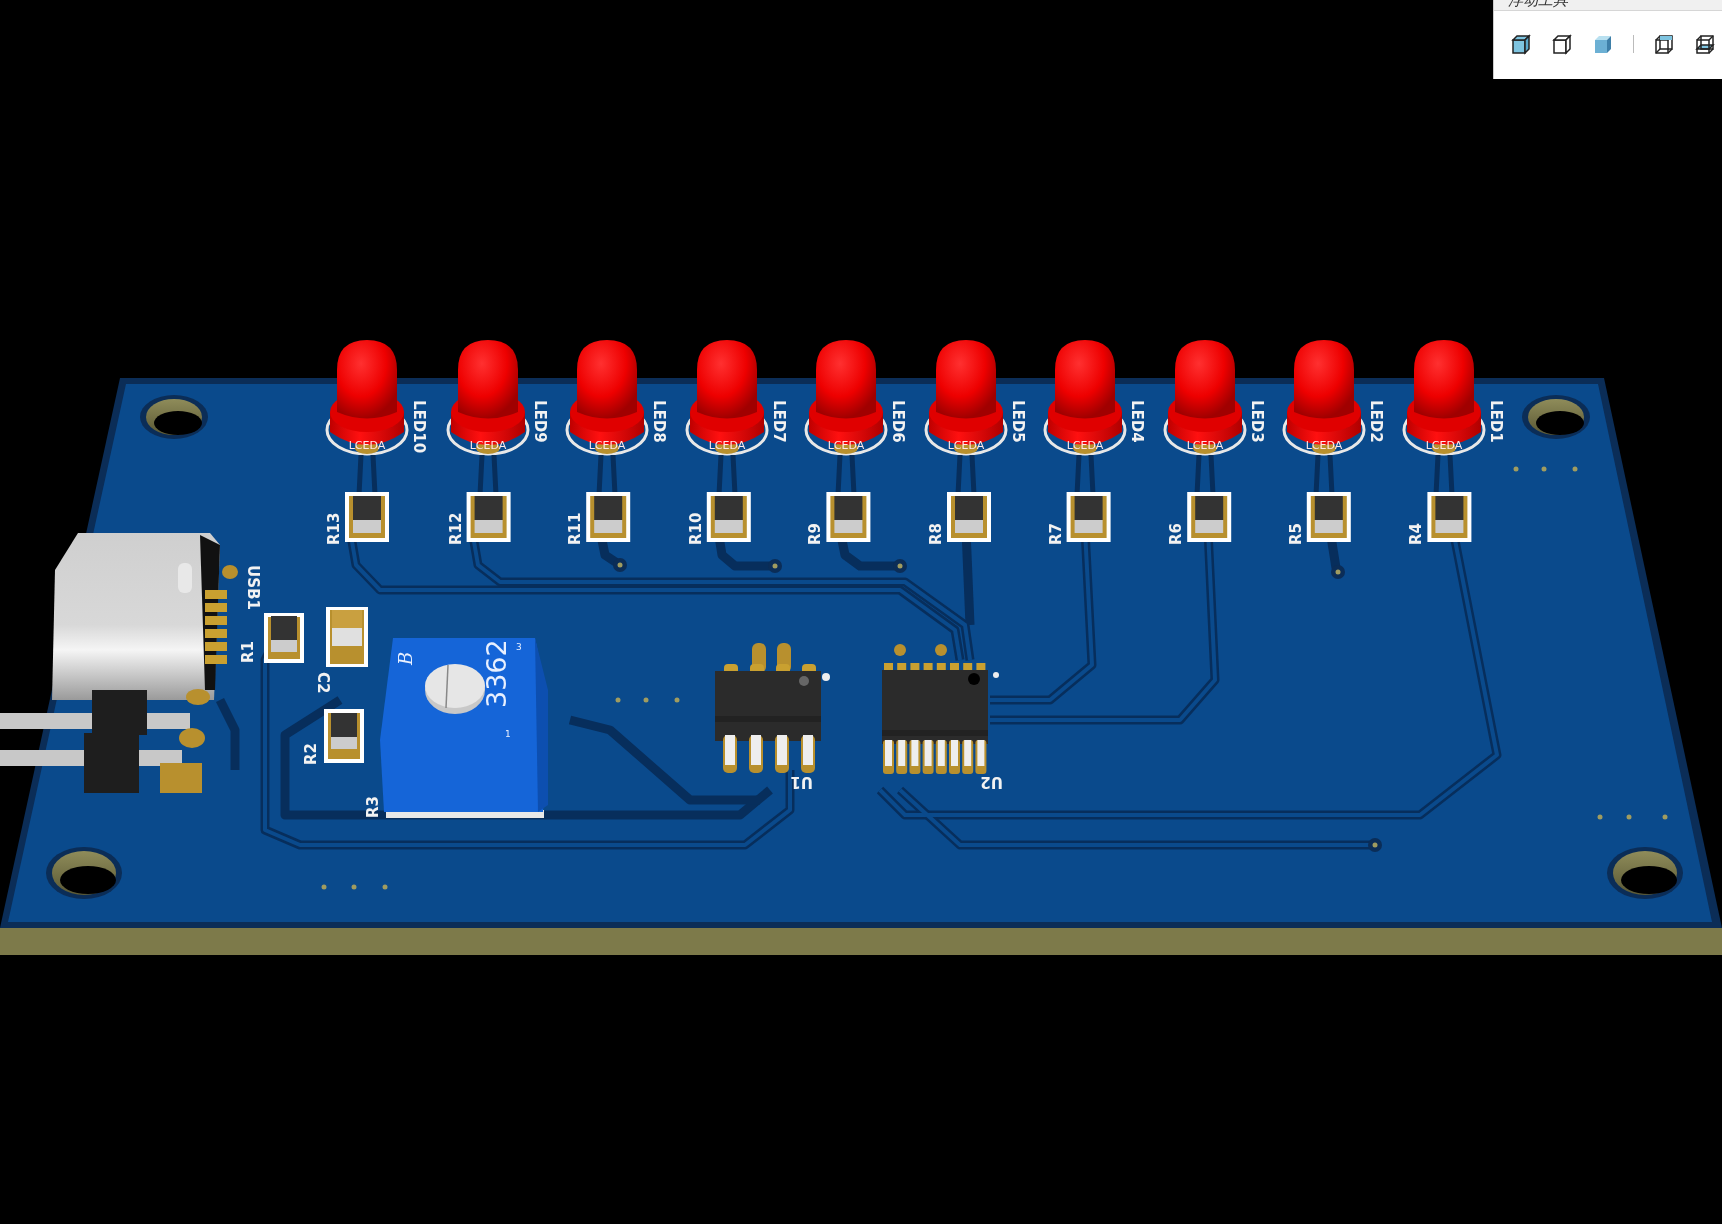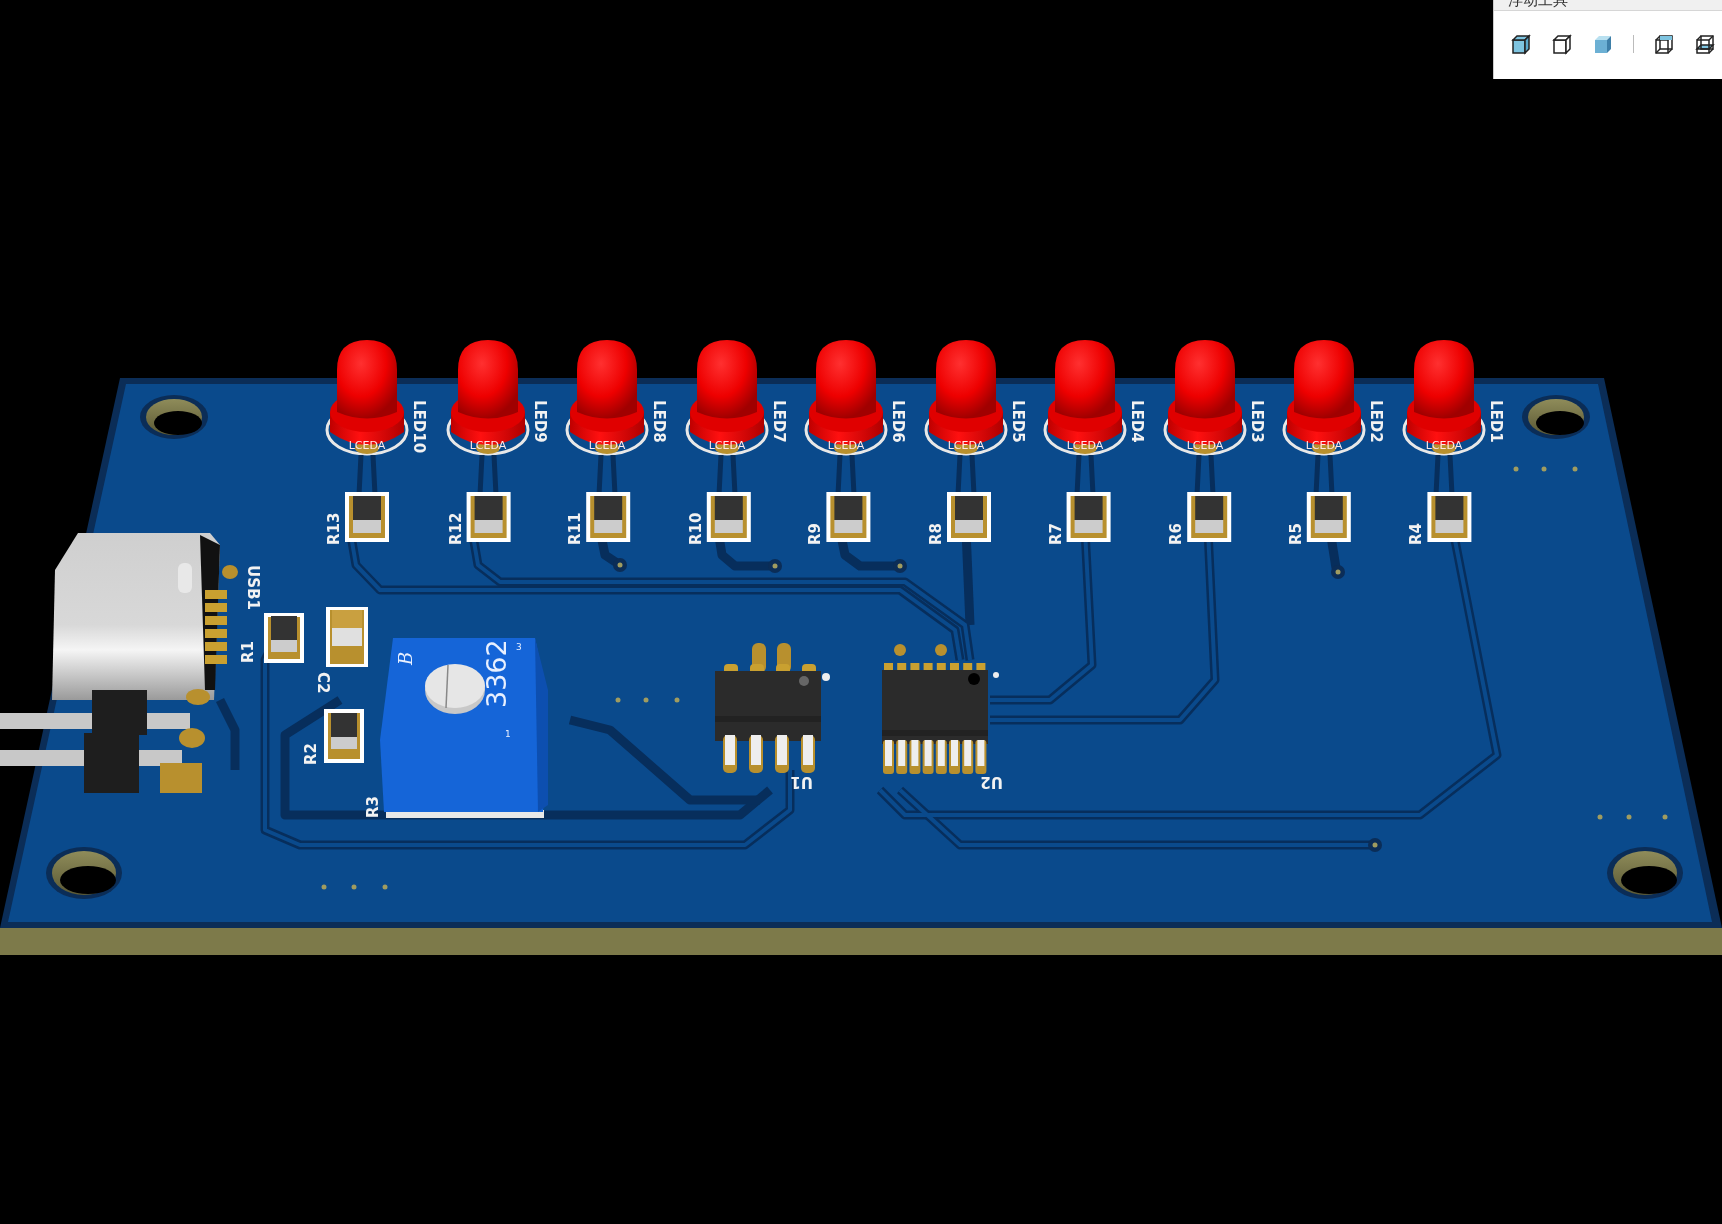--- a/index.html
+++ b/index.html
@@ -1,18 +1,18 @@
 <!DOCTYPE html>
 <html><head>
 <meta charset="utf-8">
 <style>
   html,body{margin:0;padding:0;background:#000;}
   body{width:1722px;height:1224px;position:relative;overflow:hidden;font-family:"DejaVu Sans",sans-serif;}
   #viewport{position:absolute;left:0;top:0;width:1722px;height:1224px;}
-  .toolbar{position:absolute;left:1493px;top:0;width:229px;height:79px;background:#fff;border-left:1px solid #ccc;box-sizing:border-box;}
+  .toolbar{position:absolute;left:1493px;top:0;width:229px;height:79px;background:#fff;border-left:1px solid #ccc;box-sizing:border-box;font-style:italic;}
   .toolbar-title{position:absolute;left:0;top:-9px;width:100%;height:20px;background:#f0f0f0;border-bottom:1px solid #d6d6d6;font-size:15px;color:#333;padding-left:14px;box-sizing:border-box;line-height:18px;overflow:hidden;}
   .toolbar-btns{position:absolute;left:16px;top:33px;display:flex;align-items:center;gap:19px;}
   .tb-btn{width:22px;height:22px;cursor:pointer;}
   .tb-sep{width:1px;height:18px;background:#bbb;}
   .silk{fill:#f2f2f2;font-family:"DejaVu Sans",sans-serif;font-weight:bold;}
   .lceda{fill:#ffe8e8;font-family:"DejaVu Sans",sans-serif;font-size:11px;}
 </style>
 </head>
 <body>
 

